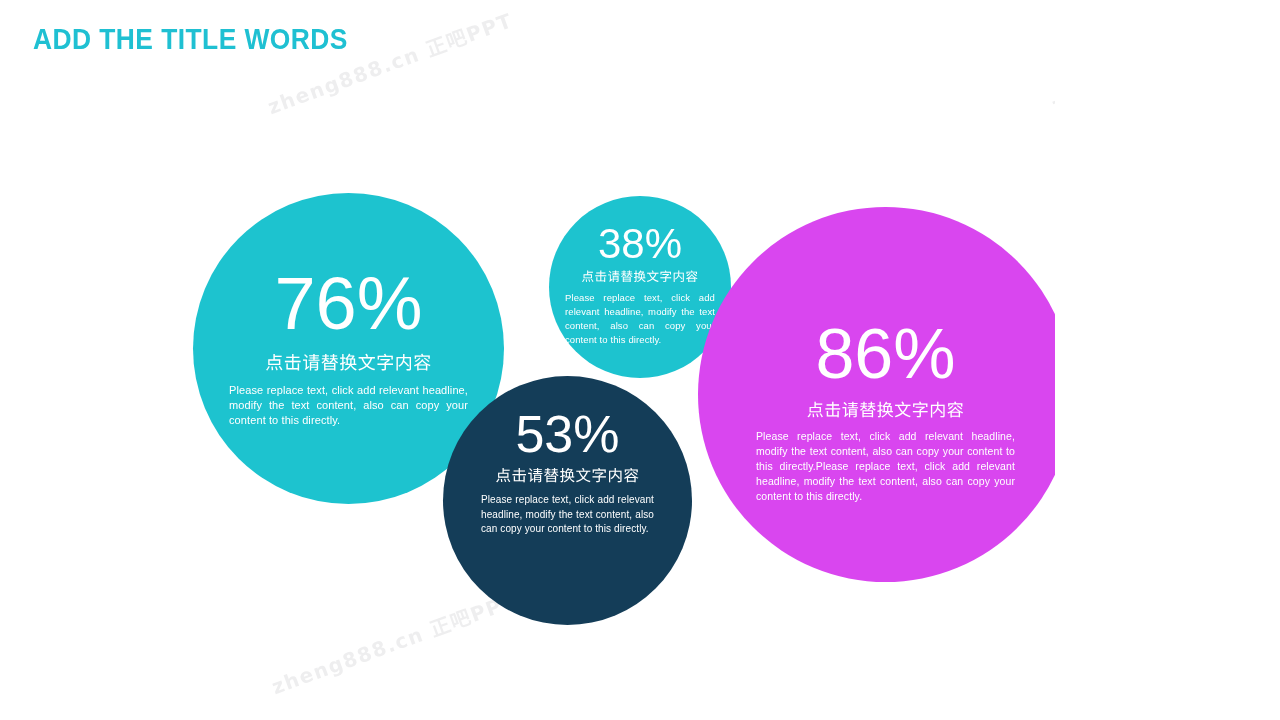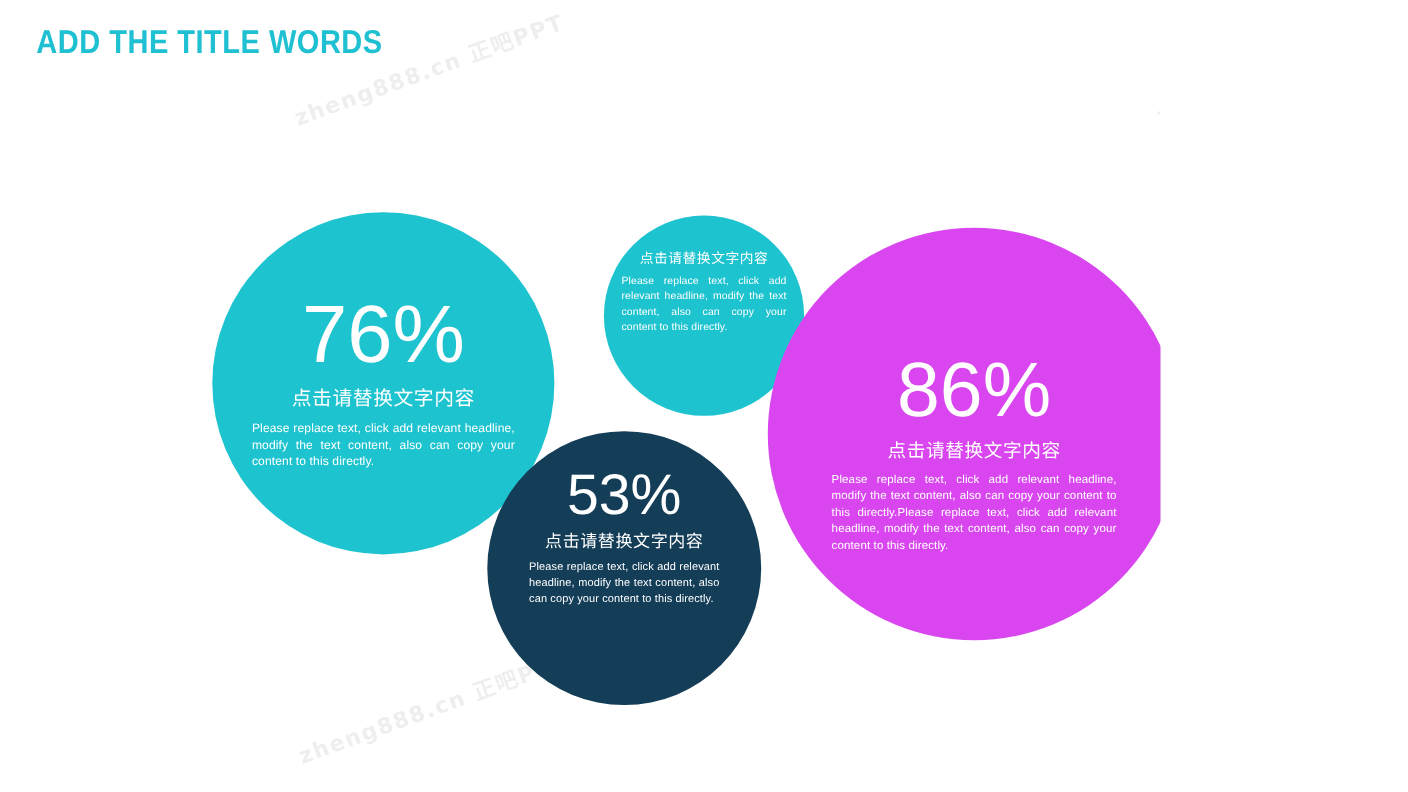--- a/index.html
+++ b/index.html
@@ -102,21 +102,21 @@
     z-index: 2;
   }
   #circle-38 .circle-inner { top: 27px; padding: 0 16px; }
   #circle-38 .pct { font-size: 42px; }
   #circle-38 .cn-head { font-size: 12.5px; margin-top: 6px; }
   #circle-38 .en-body { font-size: 9.5px; line-height: 14px; margin-top: 4px; }
 
   
   #circle-53 {
     left: 443px;
-    top: 392px;
+    top: 376px;
     width: 249px;
     height: 249px;
     background: #143d58;
     z-index: 3;
   }
   #circle-53 .circle-inner { top: 32px; padding: 0 38px; }
   #circle-53 .pct { font-size: 52px; }
   #circle-53 .cn-head { font-size: 15.5px; margin-top: 8px; }
   #circle-53 .en-body { font-size: 10px; line-height: 14.5px; margin-top: 6px; }
 
@@ -170,20 +170,21 @@
   <div class="circle" id="circle-76">
     <div class="circle-inner">
       <div class="pct">76%</div>
       <div class="cn-head">点击请替换文字内容</div>
       <div class="en-body">Please replace text, click add relevant headline, modify the text content, also can copy your content to this directly.</div>
     </div>
   </div>
 
   <div class="circle" id="circle-38">
     <div class="circle-inner">
+      <div class="pct">38%</div>
       <div class="cn-head">点击请替换文字内容</div>
       <div class="en-body">Please replace text, click add relevant headline, modify the text content, also can copy your content to this directly.</div>
     </div>
   </div>
 
   <div class="circle" id="circle-53">
     <div class="circle-inner">
       <div class="pct">53%</div>
       <div class="cn-head">点击请替换文字内容</div>
       <div class="en-body">Please replace text, click add relevant headline, modify the text content, also can copy your content to this directly.</div>

